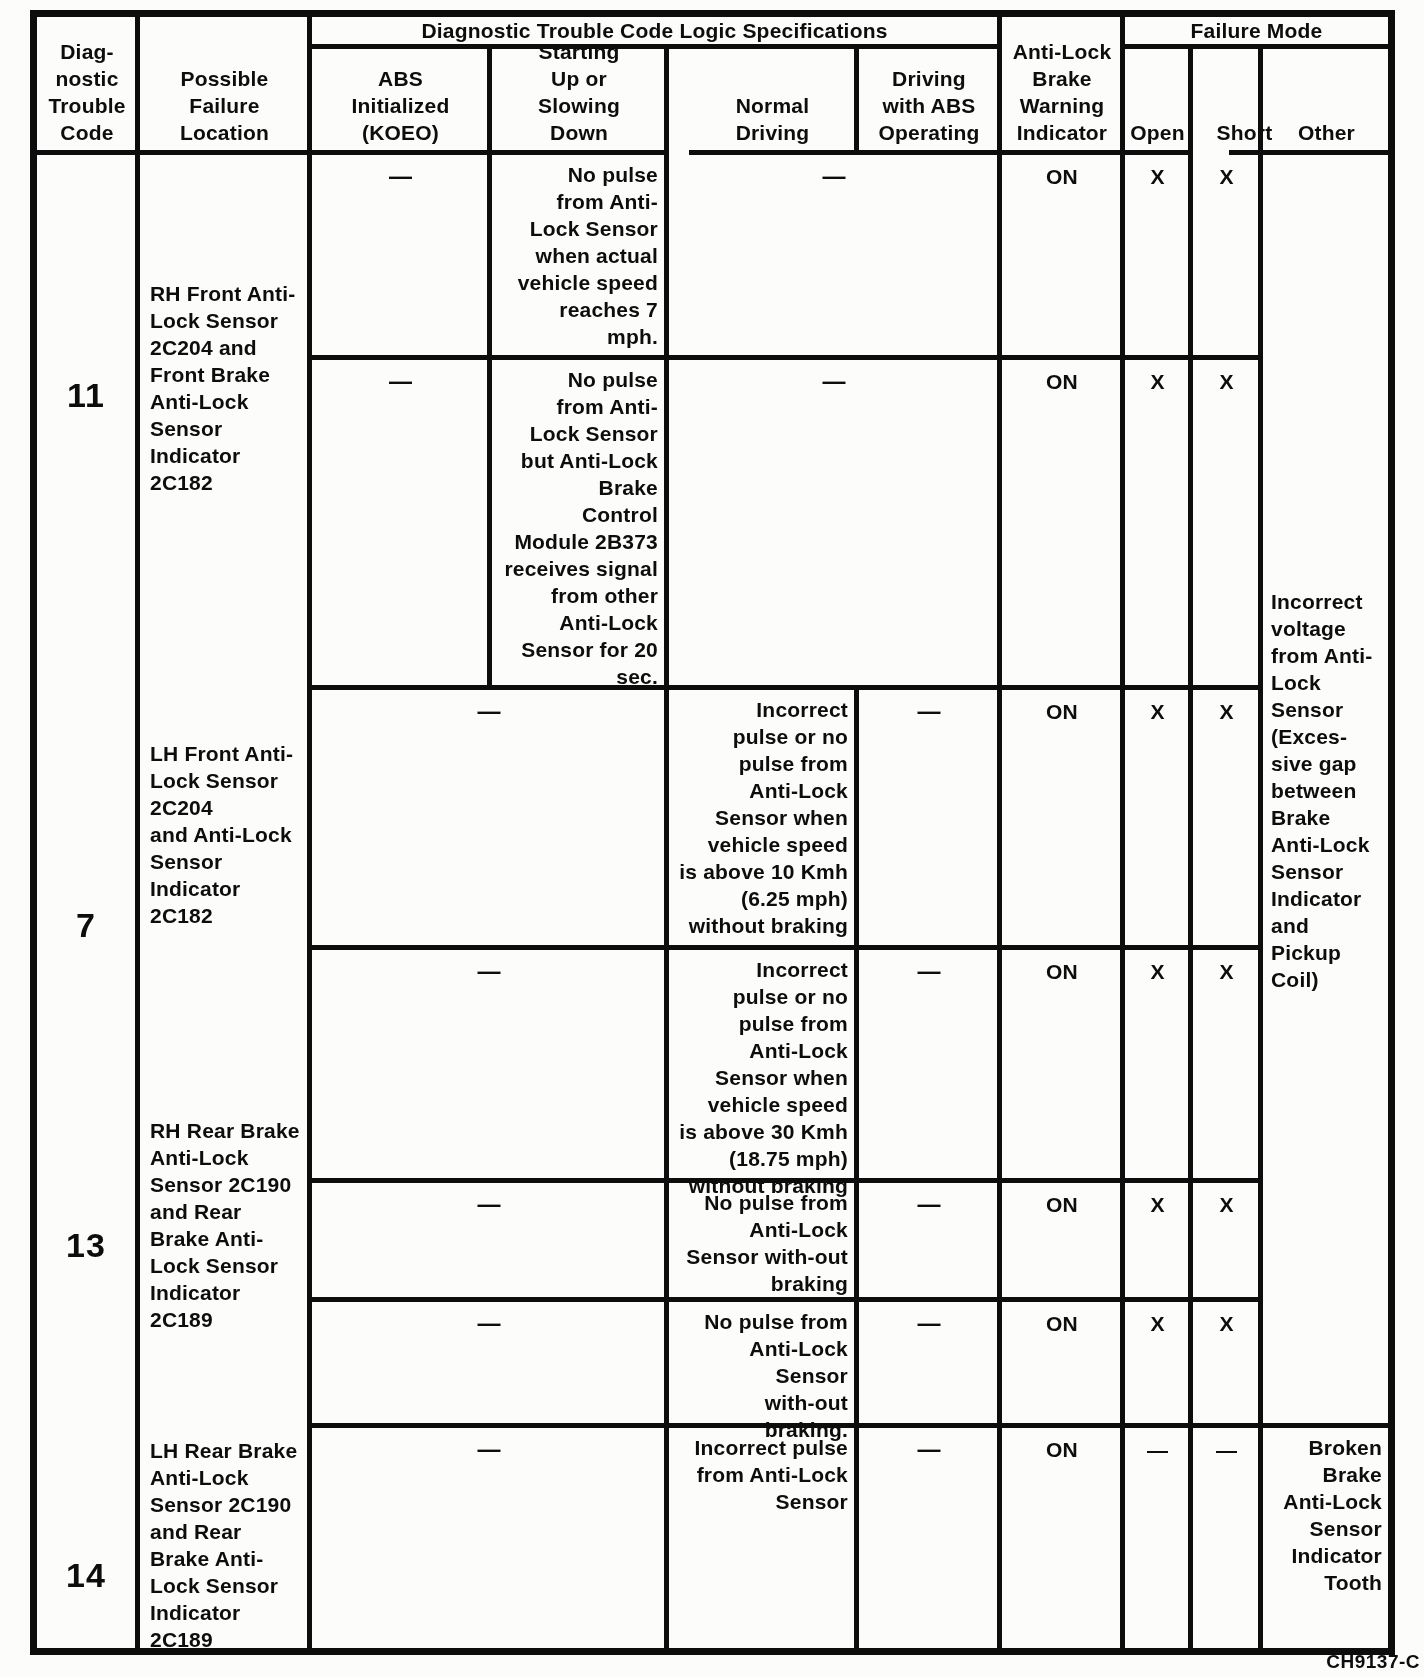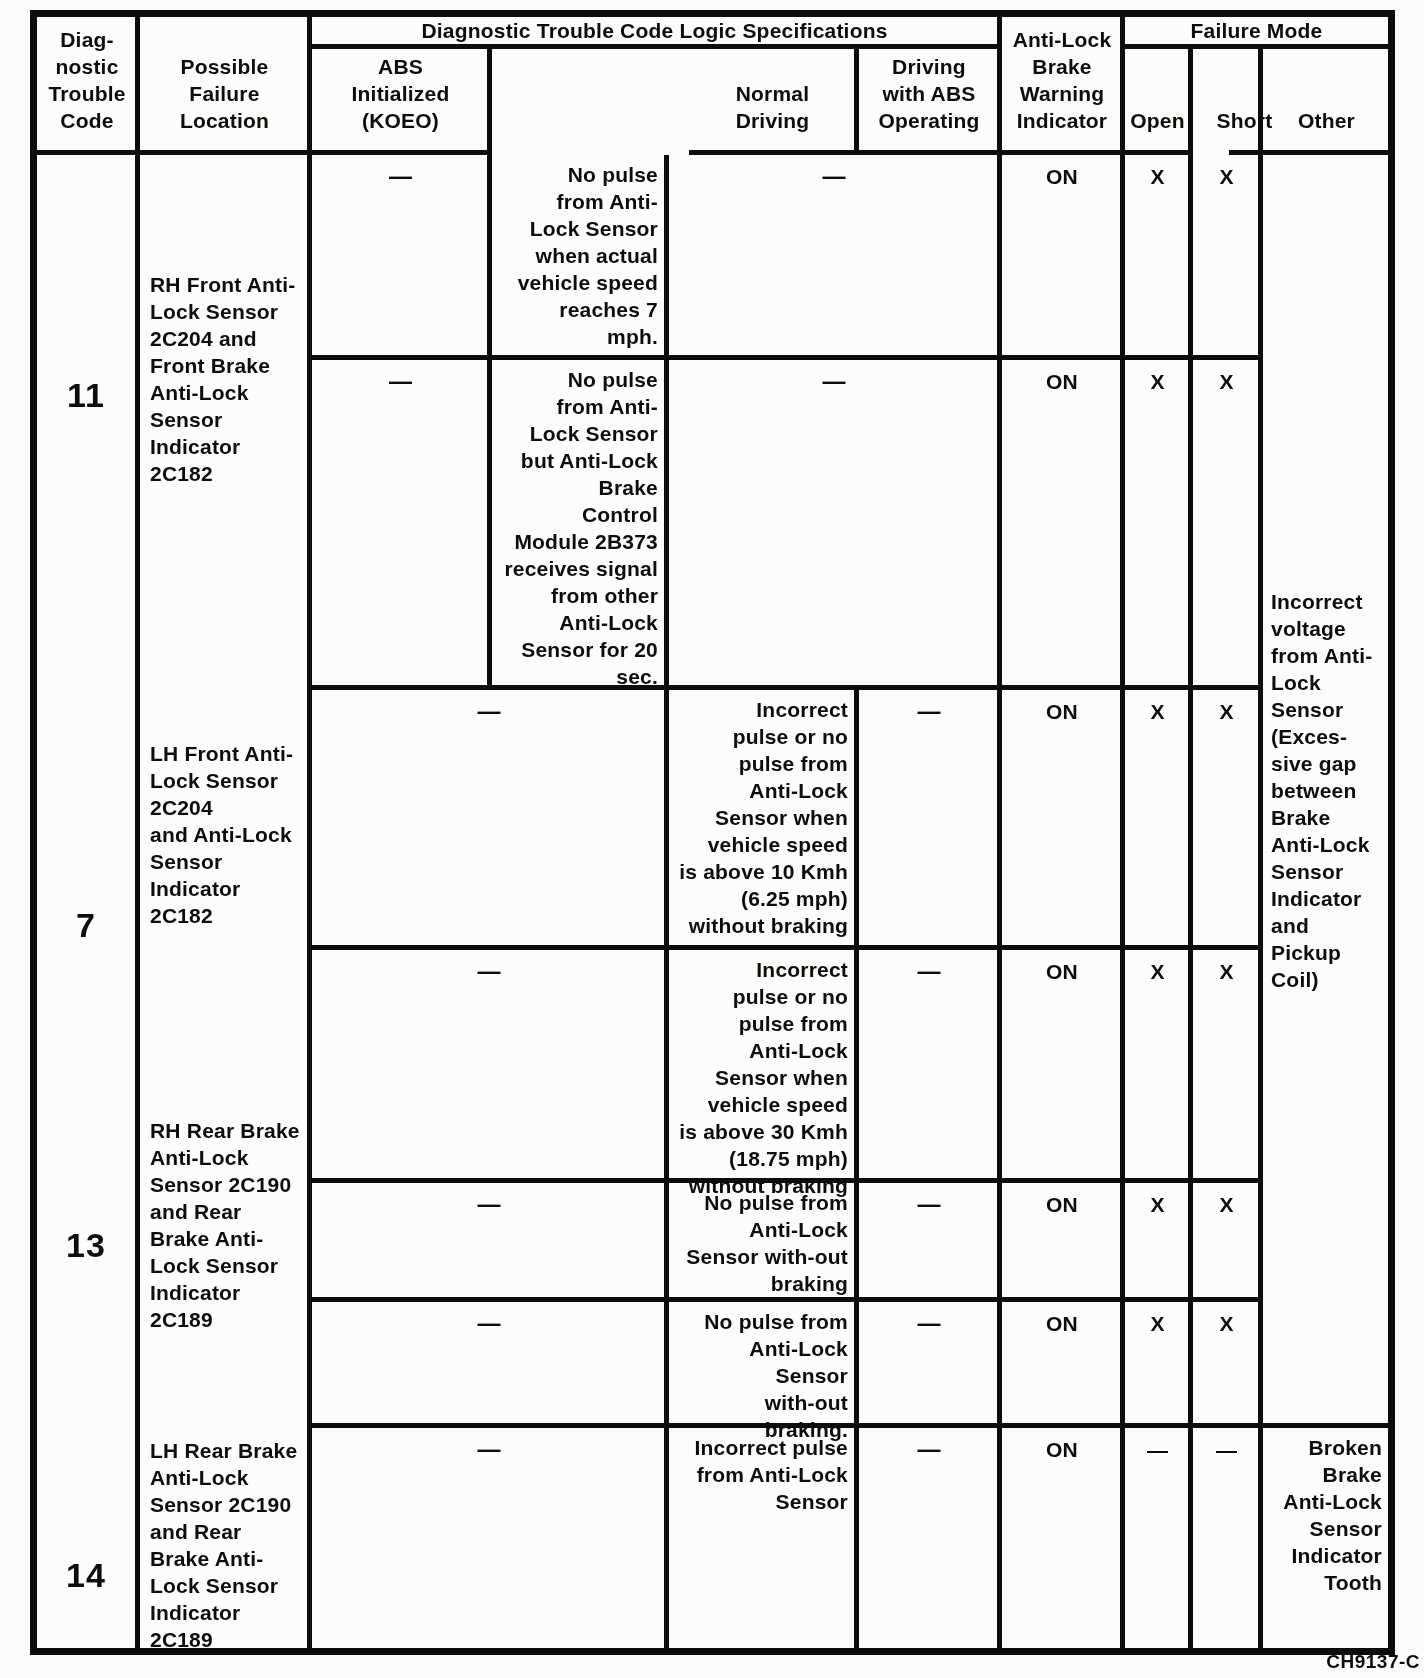--- a/index.html
+++ b/index.html
@@ -27,21 +27,21 @@
     border-bottom:5px solid #0d0d0d;
     font-weight:bold;
     font-size:21px;
     line-height:27px;
     padding:6px 6px 4px 8px;
     letter-spacing:.2px;
   }
   .no-r{border-right:none;}
   .no-b{border-bottom:none;}
   .pre{white-space:pre-line;}
-  .hc{display:flex;flex-direction:column;justify-content:flex-end;align-items:center;text-align:center;padding-bottom:16px;}
+  .hc{display:flex;flex-direction:column;justify-content:flex-end;align-items:center;text-align:center;padding-bottom:4px;}
   .hc-mid{display:flex;align-items:center;justify-content:center;text-align:center;padding:0 4px;}
   .dash-cell{text-align:center;font-size:23px;padding-top:8px;}
   .val-cell{text-align:center;padding-top:8px;}
   .body-text{text-align:right;}
   .strip{position:relative;padding:0;}
   .code-label{
     position:absolute;left:0;right:0;
     transform:translateY(-50%);
     text-align:center;
     font-size:34px;font-weight:bold;letter-spacing:1px;margin-top:20px;
@@ -101,20 +101,24 @@
 nostic
 Trouble
 Code</div>
     <div class="cell hc a-hdr-loc pre">Possible
 Failure
 Location</div>
     <div class="cell hc-mid a-hdr-logic">Diagnostic Trouble Code Logic Specifications</div>
     <div class="cell hc a-hdr-abs pre">ABS
 Initialized
 (KOEO)</div>
+    <div class="cell hc a-hdr-start pre">Starting
+Up or
+Slowing
+Down</div>
     <div class="cell hc a-hdr-normal pre">Normal
 Driving</div>
     <div class="cell hc a-hdr-driving pre">Driving
 with ABS
 Operating</div>
     <div class="cell hc a-hdr-warn pre">Anti-Lock
 Brake
 Warning
 Indicator</div>
     <div class="cell hc-mid a-hdr-fail no-r">Failure Mode</div>
@@ -123,21 +127,21 @@
     <div class="cell hc a-hdr-other no-r">Other</div>
 
     <div class="cell strip a-codes no-b">
       <div class="code-label" style="top:220px">11</div>
       <div class="code-label" style="top:750px">7</div>
       <div class="code-label" style="top:1070px">13</div>
       <div class="code-label" style="top:1400px">14</div>
     </div>
 
     <div class="cell strip a-locs no-b">
-      <div class="loc-par" style="top:116px">RH Front Anti-
+      <div class="loc-par" style="top:125px">RH Front Anti-
 Lock Sensor
 2C204 and
 Front Brake
 Anti-Lock
 Sensor
 Indicator
 2C182</div>
       <div class="loc-par" style="top:585px">LH Front Anti-
 Lock Sensor
 2C204

